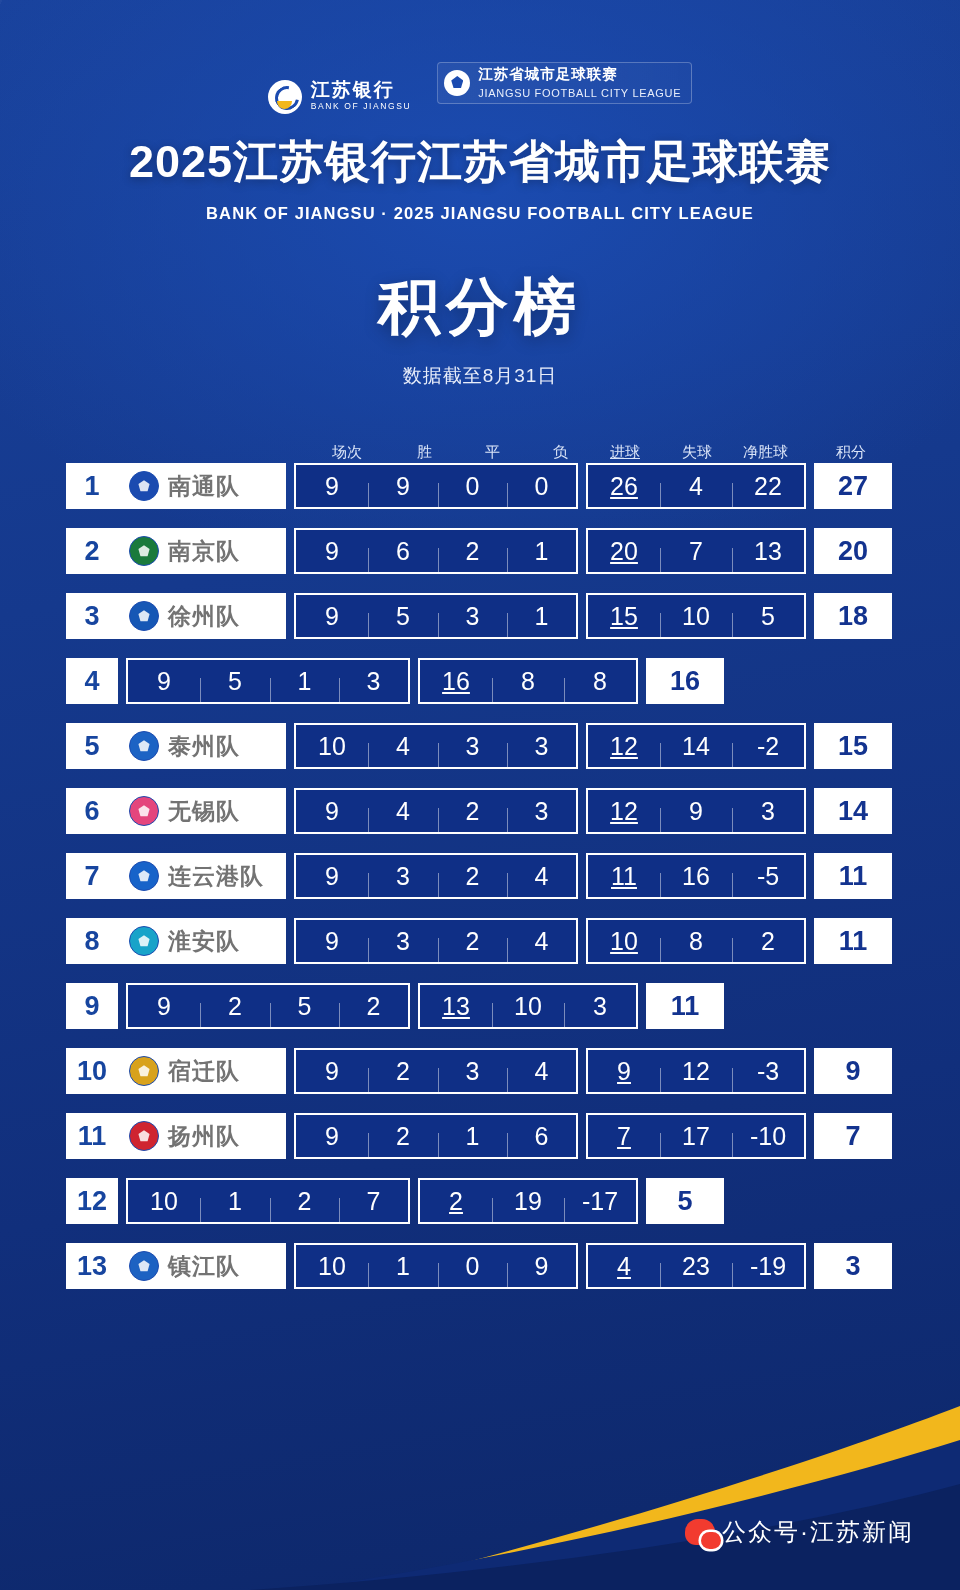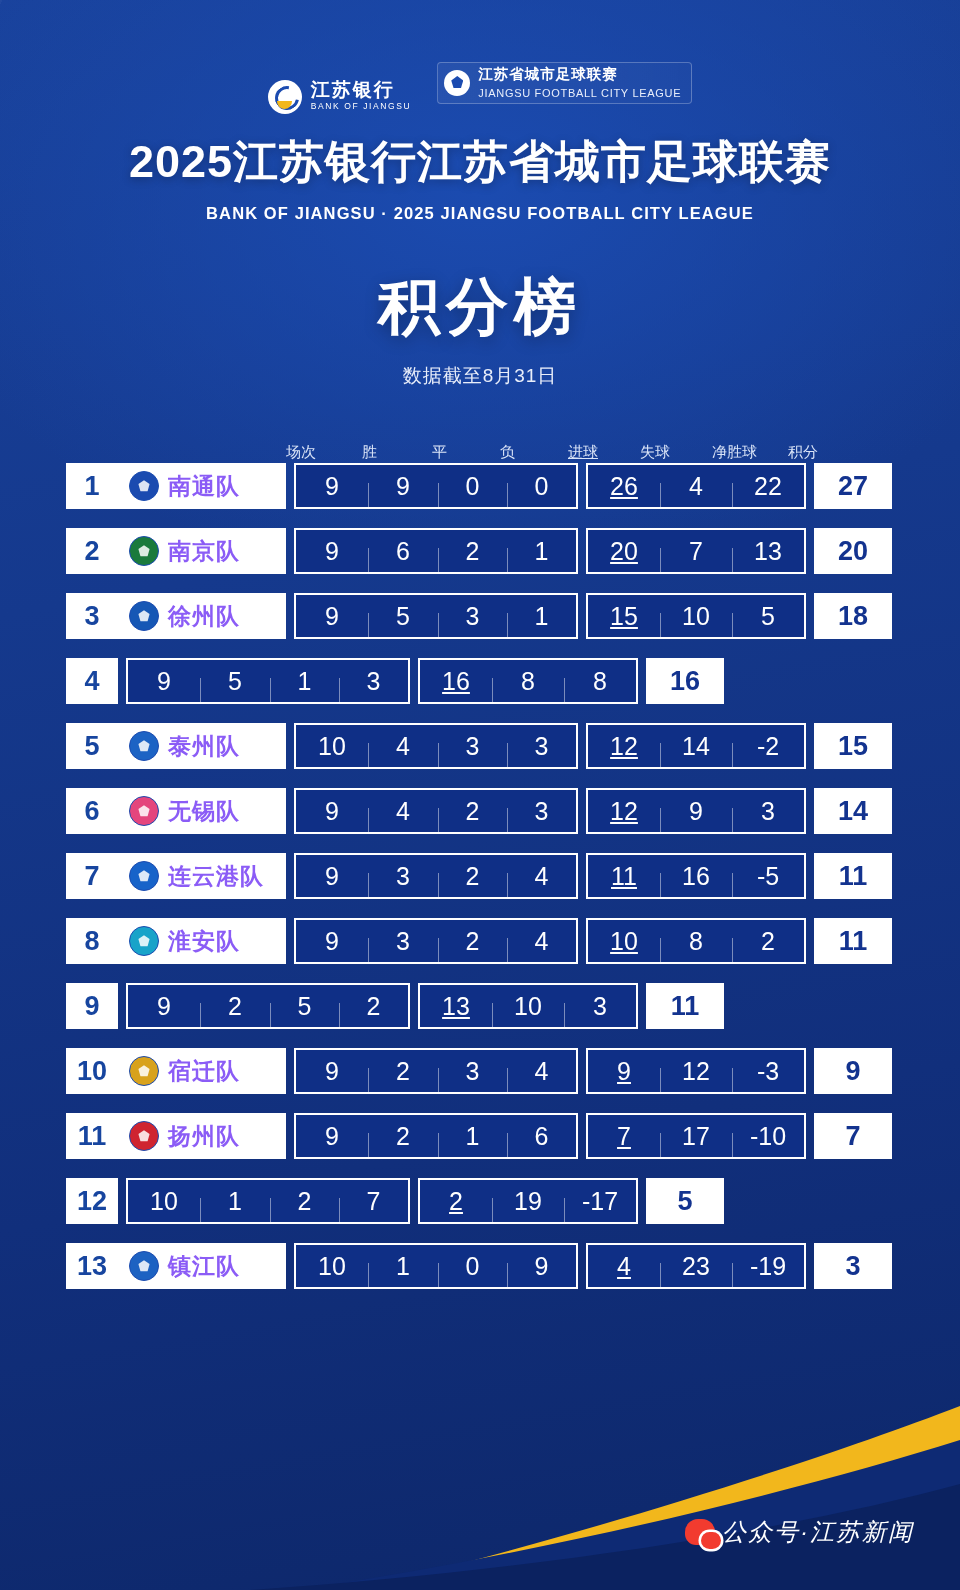--- a/index.html
+++ b/index.html
@@ -165,21 +165,21 @@
     width: 828px;
   }
   .col-head {
     display: flex;
     align-items: center;
     height: 22px;
     padding-left: 220px;
     font-size: 15px;
     color: #dbe5f8;
   }
-  .col-head span { text-align: left; }
+  .col-head span { text-align: right; }
   .ch-mp  { width: 76px; }
   .ch-w   { width: 70px; }
   .ch-d   { width: 68px; }
   .ch-l   { width: 68px; }
   .ch-gf  { width: 72px; text-decoration: underline; }
   .ch-ga  { width: 72px; }
   .ch-gd  { width: 76px; }
   .ch-pts { width: 78px; }
 
   .row {
@@ -224,21 +224,21 @@
     position: absolute;
     left: 50%; top: 50%;
     width: 13px; height: 13px;
     transform: translate(-50%,-50%);
     background: rgba(255,255,255,0.85);
     clip-path: polygon(50% 6%, 93% 35%, 77% 92%, 23% 92%, 7% 35%);
   }
   .team-name {
     font-size: 23px;
     font-weight: bold;
-    color: #8b5cf6;
+    color: #737373;
     letter-spacing: 1px;
   }
 
   .stats-a, .stats-b {
     height: 46px;
     display: flex;
     align-items: center;
     background: #0f2f86;
     border: 2px solid #ffffff;
     box-sizing: border-box;
@@ -290,21 +290,20 @@
     pointer-events: none;
   }
   .swoosh svg { display: block; }
   .footer {
     position: absolute;
     right: 46px;
     bottom: 42px;
     display: flex;
     align-items: center;
     gap: 7px;
-    font-style: italic;
   }
   .wechat {
     width: 30px; height: 26px;
     background: #f23b2f;
     border-radius: 13px 13px 11px 11px;
     position: relative;
   }
   .wechat::before {
     content: "";
     position: absolute;

